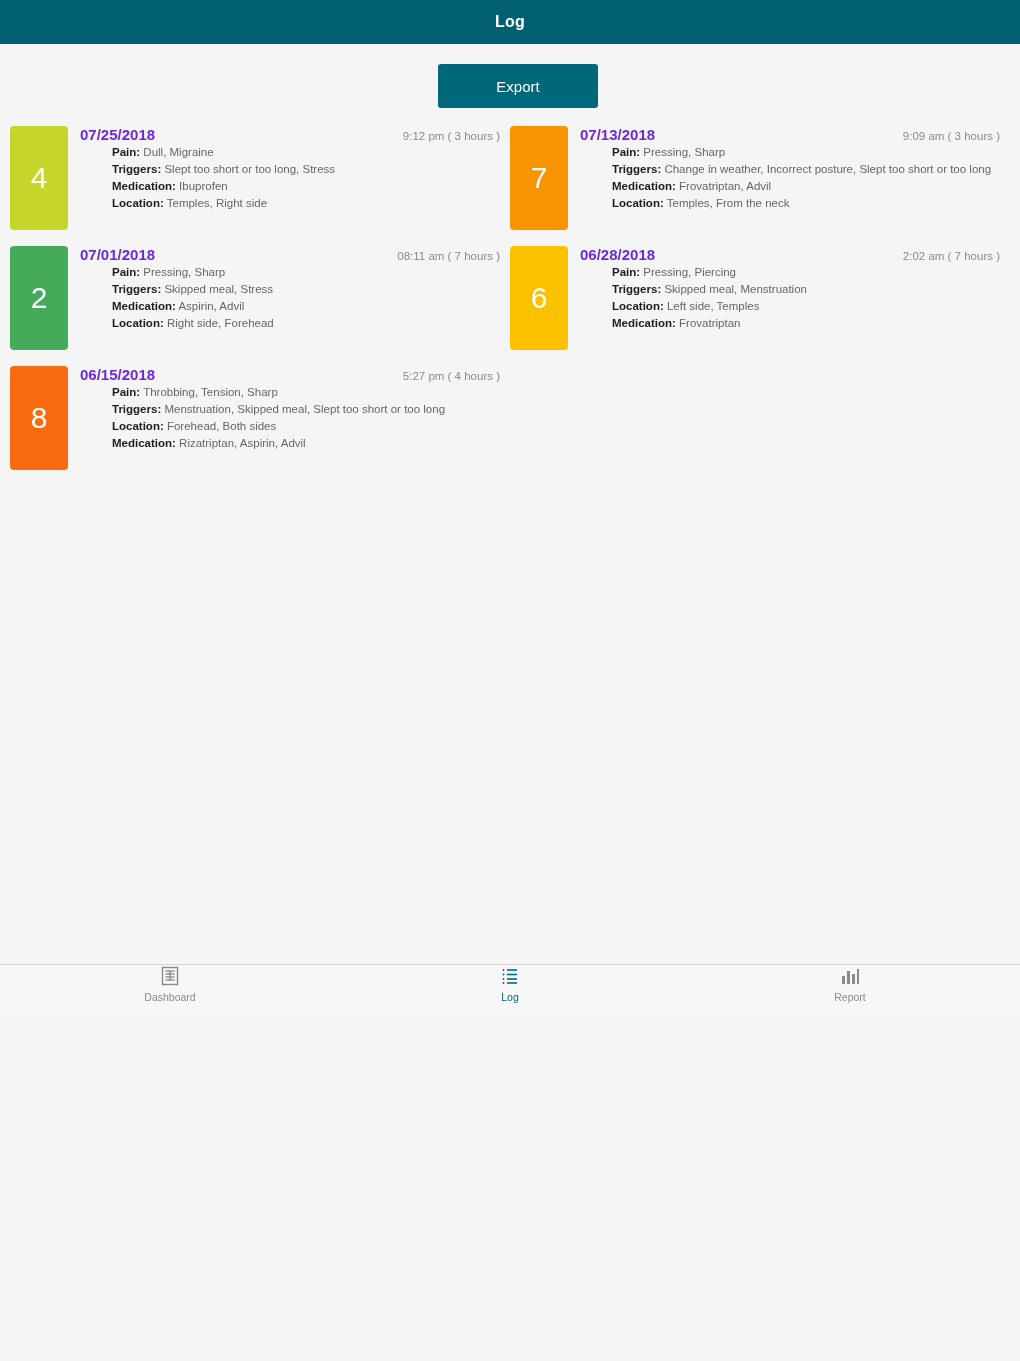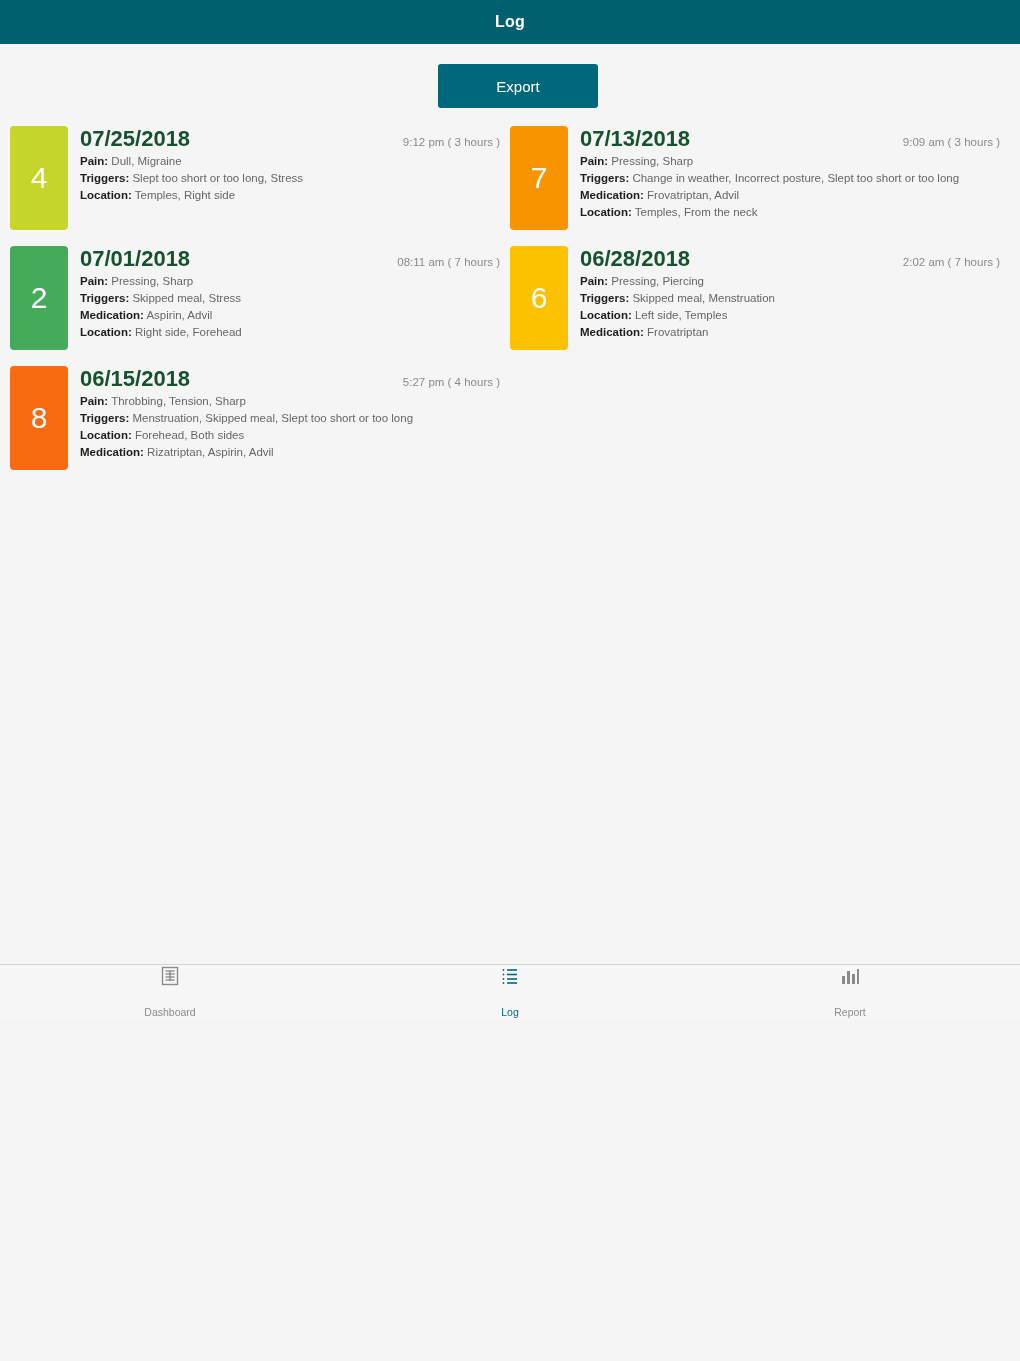--- a/index.html
+++ b/index.html
@@ -90,58 +90,59 @@
     padding-left: 12px;
     padding-right: 10px;
     min-width: 0;
   }
   .entry-head {
     display: flex;
     align-items: baseline;
     justify-content: space-between;
   }
   .entry-date {
-    font-size: 22px;
+    font-size: 15px;
     font-weight: bold;
-    color: #14532d;
+    color: #6d28d9;
   }
   .entry-time {
     font-size: 11.5px;
     color: #8a8a8a;
     white-space: nowrap;
     padding-left: 8px;
   }
   .detail {
     font-size: 11.5px;
     color: #666666;
     line-height: 16px;
     margin-top: 1px;
     white-space: nowrap;
     overflow: hidden;
     text-overflow: ellipsis;
+    margin-left: 32px;
   }
   .detail:first-of-type { margin-top: 6px; }
   .detail b {
     color: #1d1d1d;
     font-weight: bold;
   }
   
   .tabbar {
     flex: 0 0 auto;
     height: 54px;
     border-top: 1px solid #d4d4d4;
     background: #f7f7f7;
     display: flex;
   }
   .tab {
     flex: 1 1 0;
     display: flex;
     flex-direction: column;
     align-items: center;
-    justify-content: space-between;
+    justify-content: flex-start;
     gap: 4px;
     cursor: pointer;
     color: #8b8b8b;
   }
   .tab.active { color: #00687a; }
   .tab-label { font-size: 10.5px; }
   .tab svg { display: block; }
 </style>
 </head>
 <body>
@@ -160,20 +161,21 @@
     <div class="log-grid" id="log-grid">
         <div class="entry">
           <div class="sev-box" style="background: rgb(198, 213, 44);">4</div>
           <div class="entry-body">
             <div class="entry-head">
               <div class="entry-date">07/25/2018</div>
               <div class="entry-time">9:12 pm ( 3 hours )</div>
             </div>
             <div class="detail"><b>Pain:</b> <span>Dull, Migraine</span></div>
             <div class="detail"><b>Triggers:</b> <span>Slept too short or too long, Stress</span></div>
+            <div class="detail"><b>Medication:</b> <span>Ibuprofen</span></div>
             <div class="detail"><b>Location:</b> <span>Temples, Right side</span></div>
           </div>
         </div>
         <div class="entry">
           <div class="sev-box" style="background: rgb(247, 148, 0);">7</div>
           <div class="entry-body">
             <div class="entry-head">
               <div class="entry-date">07/13/2018</div>
               <div class="entry-time">9:09 am ( 3 hours )</div>
             </div>

